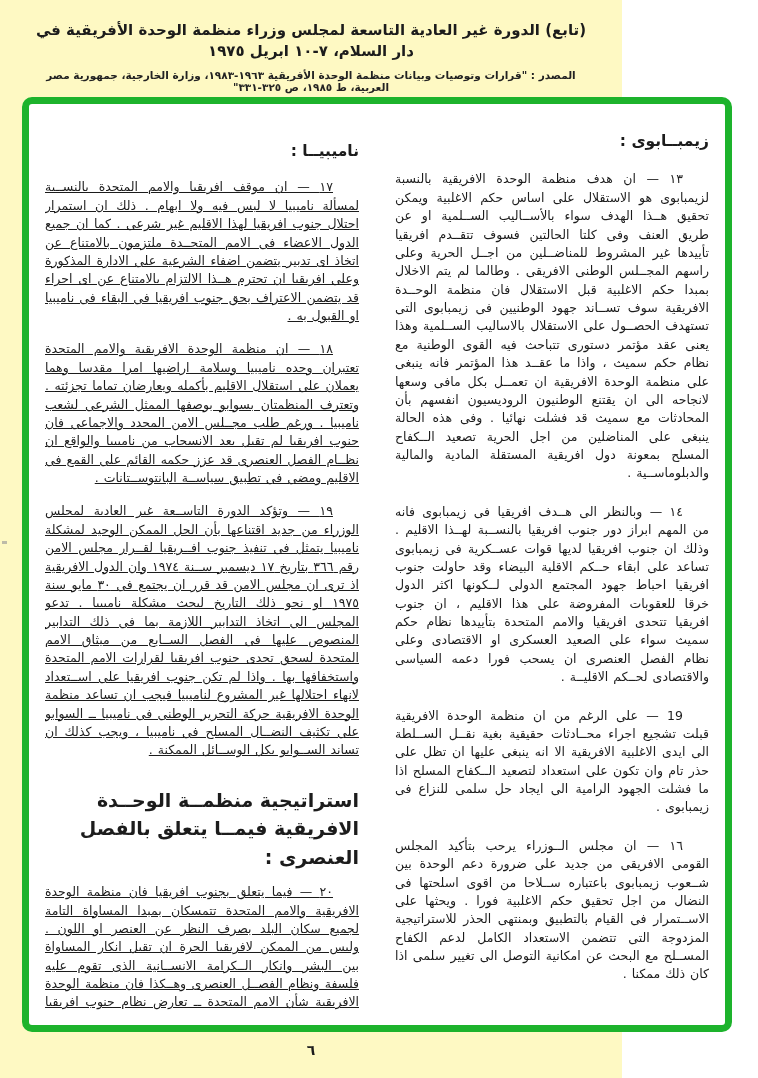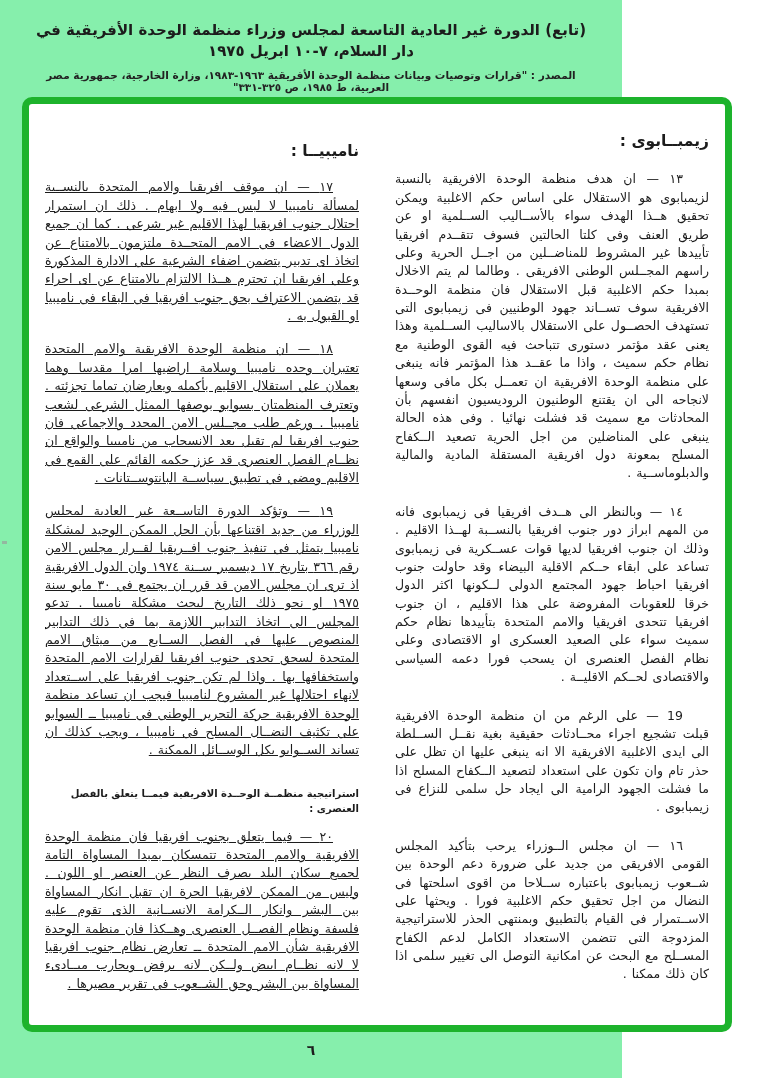--- a/index.html
+++ b/index.html
@@ -4,21 +4,21 @@
 <style>
   html, body { margin: 0; padding: 0; }
   body {
     width: 758px; height: 1078px;
     background: #ffffff;
     font-family: "DejaVu Sans", sans-serif;
     color: #1c1c1c;
     position: relative;
     overflow: hidden;
   }
-  .page { width: 622px; height: 1078px; position: relative; background: #86efac; }
+  .page { width: 622px; height: 1078px; position: relative; background: #fef9c3; }
 
   
   .header {
     direction: rtl;
     text-align: center;
     padding-top: 20px;
   }
   .doc-title {
     font-size: 15px;
     font-weight: bold;
@@ -60,21 +60,21 @@
   }
   .section-heading {
     font-size: 15.5px;
     font-weight: bold;
     margin: 0;
     line-height: 1.45;
   }
   .col-zimbabwe .section-heading { margin-top: 10px; margin-bottom: 18px; }
   .col-namibia  .section-heading { margin-top: 20px; margin-bottom: 16px; }
   .strategy-heading {
-    font-size: 10px;
+    font-size: 19px;
     font-weight: bold;
     margin: 26px 0 12px 0;
     line-height: 1.5;
     text-align: right;
   }
   .para {
     font-size: 12.5px;
     line-height: 1.47;
     margin: 0 0 20px 0;
     text-indent: 26px;

